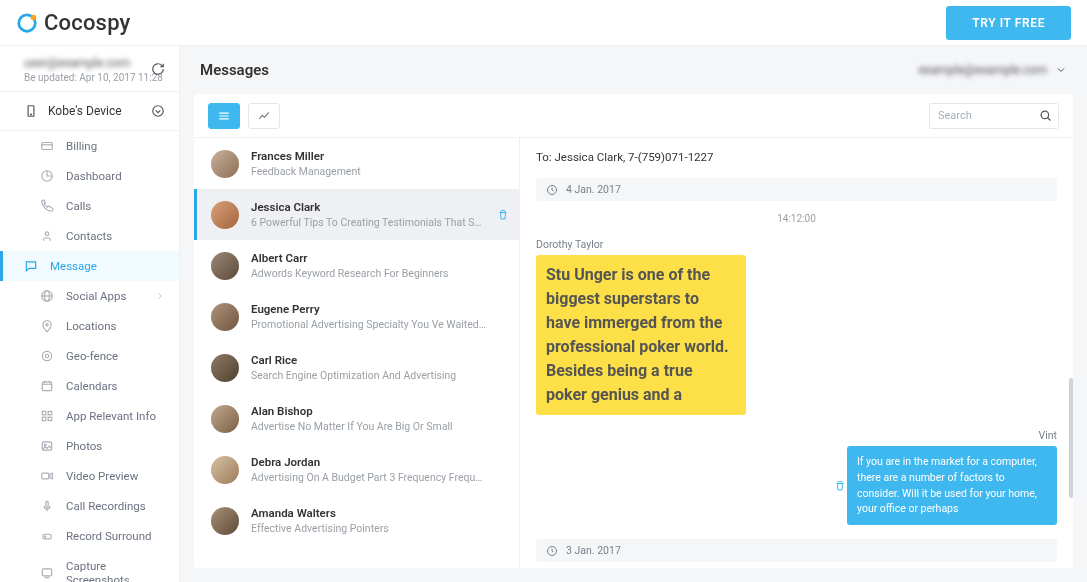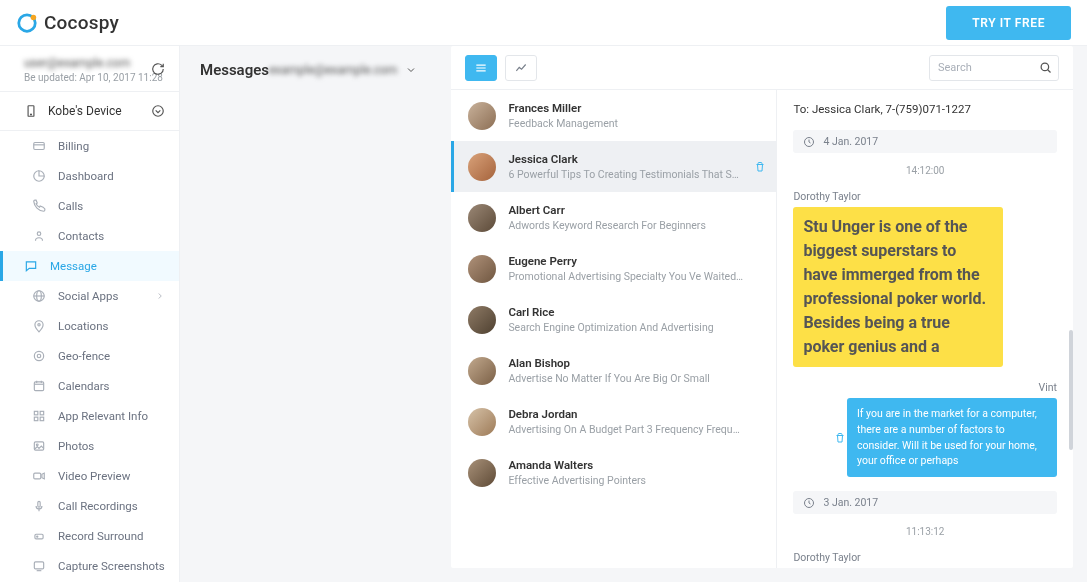--- a/index.html
+++ b/index.html
@@ -1,39 +1,39 @@
 <!DOCTYPE html>
 <html><head>
 <meta charset="utf-8">
 <style>
 * { margin: 0; padding: 0; box-sizing: border-box; font-family: -apple-system, BlinkMacSystemFont, "Segoe UI", Roboto, Helvetica, Arial, sans-serif; }
 body { background: #f5f6f8; width: 1087px; height: 582px; overflow: hidden; }
 .topbar { height: 46px; background: #fff; display: flex; align-items: center; padding: 0 16px; border-bottom: 1px solid #eef0f3; }
 .logo-wrap { display: flex; align-items: center; gap: 6px; }
 .logo-mark { width: 22px; height: 22px; }
-.logo-text { font-size: 19px; font-weight: 500; color: #333; letter-spacing: 0.2px; }
+.logo-text { font-size: 22px; font-weight: 500; color: #333; letter-spacing: 0.2px; }
 .cta { margin-left: auto; background: #3fb8f0; color: #fff; font-size: 12px; font-weight: 600; letter-spacing: 0.6px; border: none; padding: 10px 26px; border-radius: 3px; cursor: pointer; }
 .shell { display: flex; height: calc(582px - 46px); }
 .sidebar { width: 180px; background: #fff; border-right: 1px solid #eef0f3; display: flex; flex-direction: column; }
 .sb-head { padding: 10px 14px 8px 24px; border-bottom: 1px solid #eef0f3; position: relative; }
 .sb-user { filter: blur(2.5px); font-size: 12px; color: #555; margin-bottom: 2px; }
 .sb-updated { font-size: 10px; color: #9aa0a6; }
 .sb-refresh { position: absolute; right: 14px; top: 16px; width: 14px; height: 14px; color: #555; cursor: pointer; }
 .sb-device { display: flex; align-items: center; gap: 10px; padding: 12px 14px 12px 24px; border-bottom: 1px solid #eef0f3; position: relative; }
 .sb-device-icon { width: 14px; height: 14px; color: #555; }
 .sb-device-label { font-size: 12px; color: #333; }
 .sb-device-caret { position: absolute; right: 14px; width: 14px; height: 14px; color: #555; }
 .nav { flex: 1; overflow: hidden; }
-.nav-item { display: flex; align-items: center; gap: 12px; padding: 8px 14px 8px 32px; cursor: pointer; position: relative; }
+.nav-item { display: flex; align-items: center; gap: 12px; padding: 8px 14px 8px 40px; cursor: pointer; position: relative; }
 .nav-item .ico { width: 14px; height: 14px; color: #a9afb8; flex-shrink: 0; }
 .nav-item .lbl { font-size: 11.5px; color: #6b7280; }
 .nav-item.active { background: #f1faff; border-left: 3px solid #2aa7e6; padding-left: 21px; }
 .nav-item.active .ico, .nav-item.active .lbl { color: #2aa7e6; }
 .nav-item .chev { position: absolute; right: 14px; width: 10px; height: 10px; color: #a9afb8; }
-.content { flex: 1; display: flex; flex-direction: row; background: #f5f6f8; }
+.content { flex: 1; display: flex; flex-direction: column; background: #f5f6f8; }
 .page-header { height: 48px; display: flex; align-items: center; padding: 0 20px; }
 .page-title { font-size: 15px; font-weight: 600; color: #333; }
 .account-menu { margin-left: auto; display: flex; align-items: center; gap: 8px; color: #555; cursor: pointer; }
 .account-email { filter: blur(2.5px); font-size: 12px; }
 .panel { background: #fff; margin: 0 14px 14px 14px; flex: 1; display: flex; flex-direction: column; border-radius: 2px; overflow: hidden; }
 .toolbar { height: 44px; display: flex; align-items: center; padding: 0 14px; border-bottom: 1px solid #eef0f3; gap: 8px; }
 .tb-btn { width: 32px; height: 26px; display: flex; align-items: center; justify-content: center; border: 1px solid #e3e6ea; border-radius: 3px; cursor: pointer; color: #7a818c; background: #fff; }
 .tb-btn.active { background: #3fb8f0; border-color: #3fb8f0; color: #fff; }
 .search-wrap { margin-left: auto; position: relative; }
 .search-input { width: 130px; height: 26px; border: 1px solid #e3e6ea; border-radius: 3px; padding: 0 28px 0 8px; font-size: 11px; color: #555; outline: none; }

